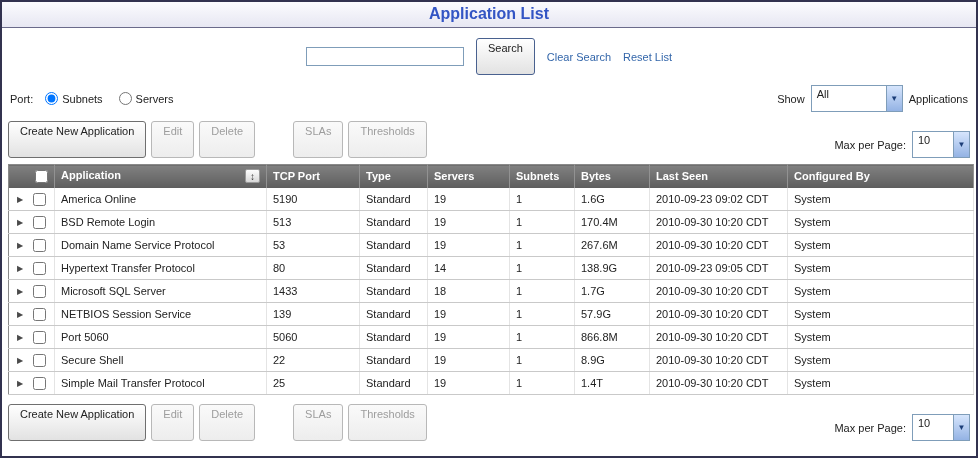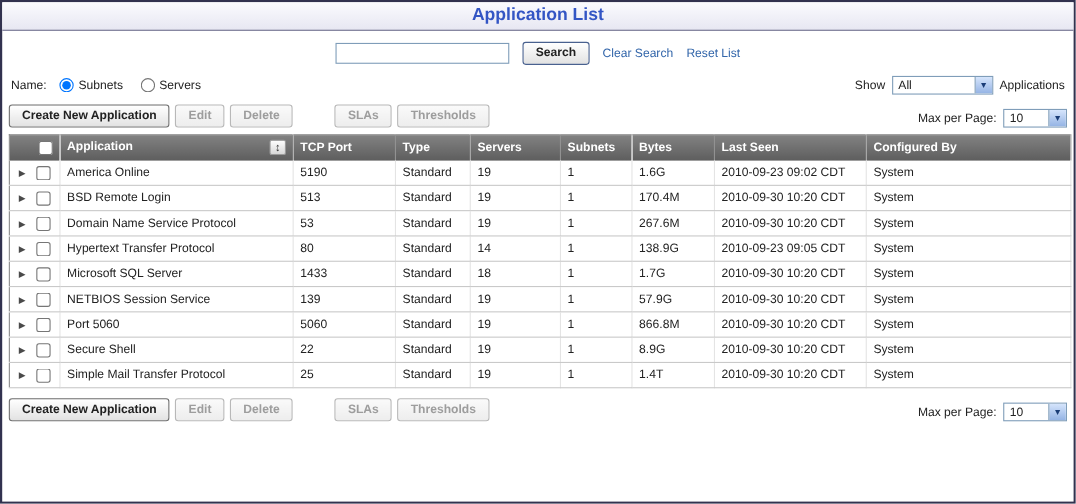--- a/index.html
+++ b/index.html
@@ -48,45 +48,45 @@
   }
   .show-left, .show-right { display:flex; align-items:center; gap:6px; }
   .radio-group { display:flex; align-items:center; gap:4px; margin-left:6px; }
   .radio-group + .radio-group { margin-left:10px; }
   input[type=radio], input[type=checkbox] { margin:0; vertical-align:middle; }
 
   
   .select {
     display:inline-flex; align-items:stretch;
     border:1px solid #7f9db9; background:#fff;
-    height:17px; cursor:pointer; overflow:hidden;
+    height:27px; cursor:pointer; overflow:hidden;
   }
   .select .val { padding:2px 5px 0; flex:1; white-space:nowrap; }
   .select .arrow {
     width:16px; display:flex; align-items:center; justify-content:center;
     background:linear-gradient(#dcе9ff,#9db9e6);
     background:linear-gradient(#d6e5fc,#94b3e4);
     border-left:1px solid #7f9db9;
     color:#1b3d77; font-size:8px;
   }
   .select.w-all { width:92px; }
   .select.w-pp  { width:58px; }
 
   .toolbar { display:flex; align-items:flex-end; padding:5px 6px 4px; }
   .toolbar .btns { display:flex; align-items:center; gap:5px; }
   .toolbar .spacer { flex:1; }
   .toolbar .pager { display:flex; align-items:center; gap:6px; }
   .gap-left { margin-left:33px; }
 
   .btn {
     font-family:"Liberation Sans", sans-serif; font-size:11px;
-    padding:3px 11px 4px;
+    padding:3px 11px 20px;
     border:1px solid #6f6f6f; border-radius:3px;
     background:linear-gradient(#ffffff,#e2e2e2);
-    color:#222; cursor:pointer;font-weight:bold;
+    color:#222; cursor:pointer;
   }
   .btn:disabled {
     color:#9d9d9d; border-color:#b8b8b8;
     background:linear-gradient(#fafafa,#ededed);
     cursor:default;
   }
   .btn-primary { border-color:#49618f; }
 
   table.app-table {
     width:966px; margin:2px 6px 0;
@@ -134,21 +134,21 @@
 
   <div class="search-row">
     <input class="search-input" type="text" style="">
     <button class="btn btn-primary">Search</button>
     <span class="link">Clear Search</span>
     <span class="link">Reset List</span>
   </div>
 
   <div class="show-row">
     <div class="show-left">
-      <span>Name:</span>
+      <span>Port:</span>
       <span class="radio-group">
         <input type="radio" name="showmode" checked="" style="">
         <span>Subnets</span>
       </span>
       <span class="radio-group">
         <input type="radio" name="showmode" style="">
         <span>Servers</span>
       </span>
     </div>
     <div class="show-right">

